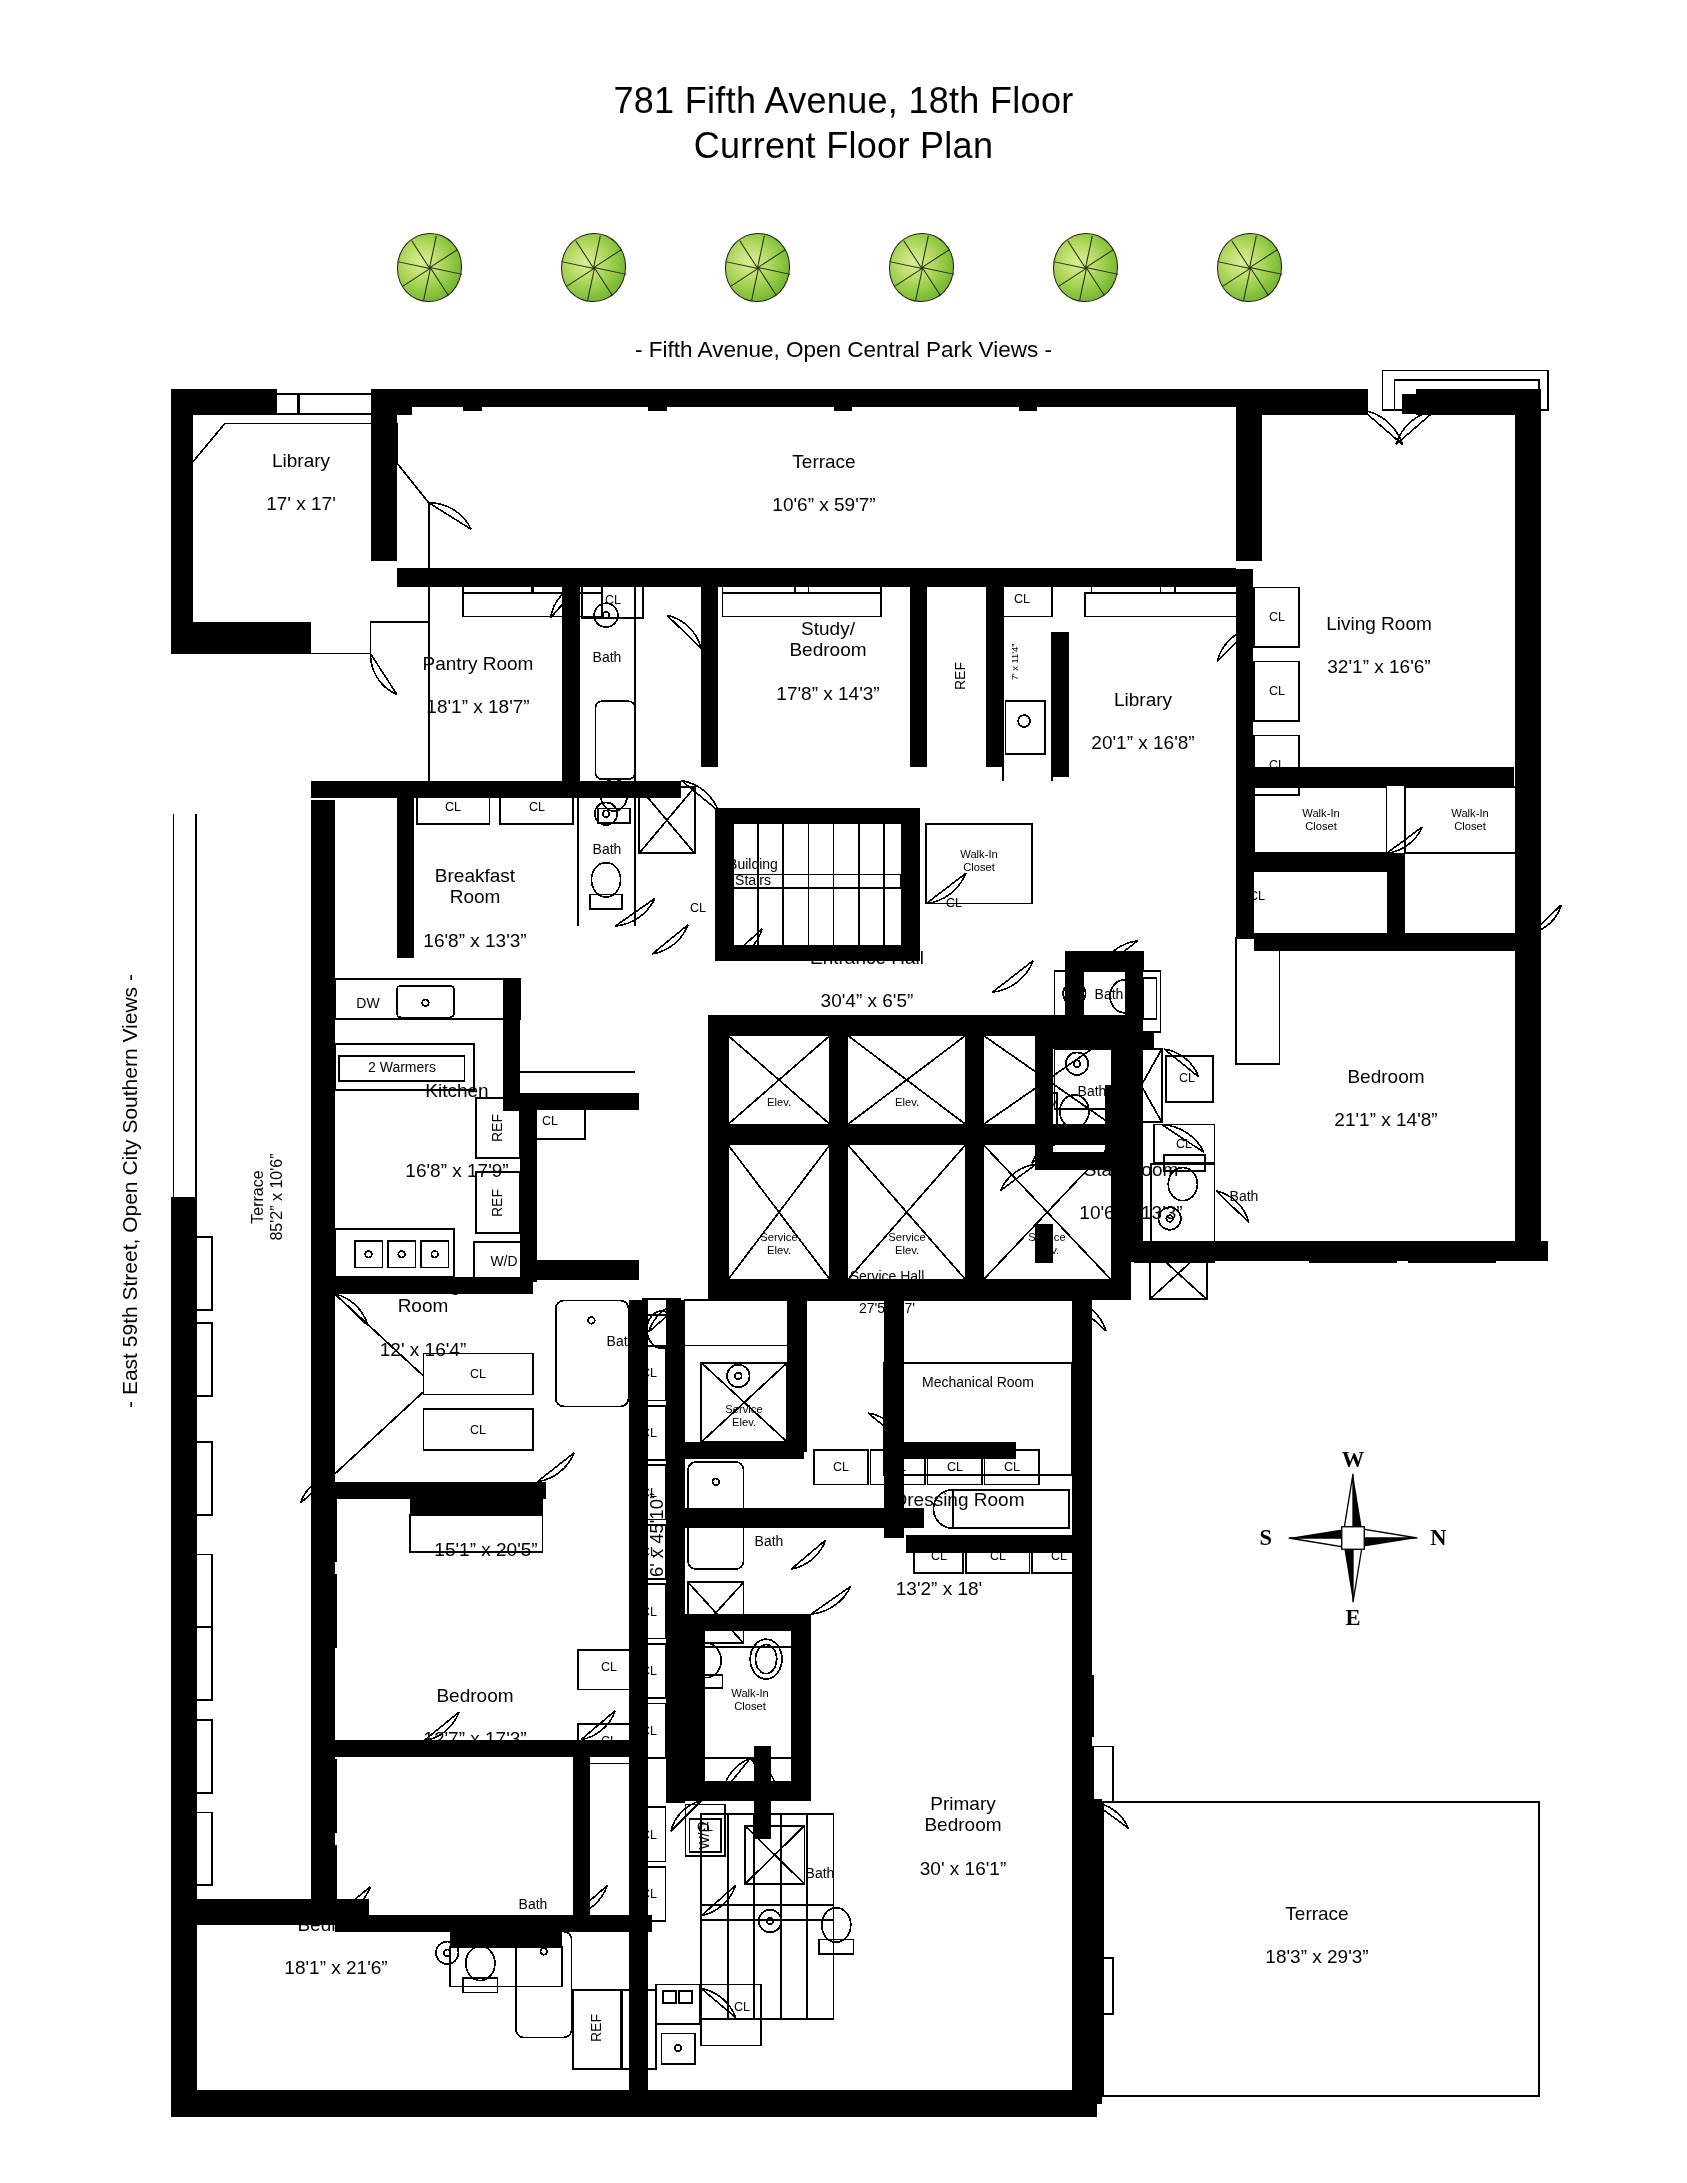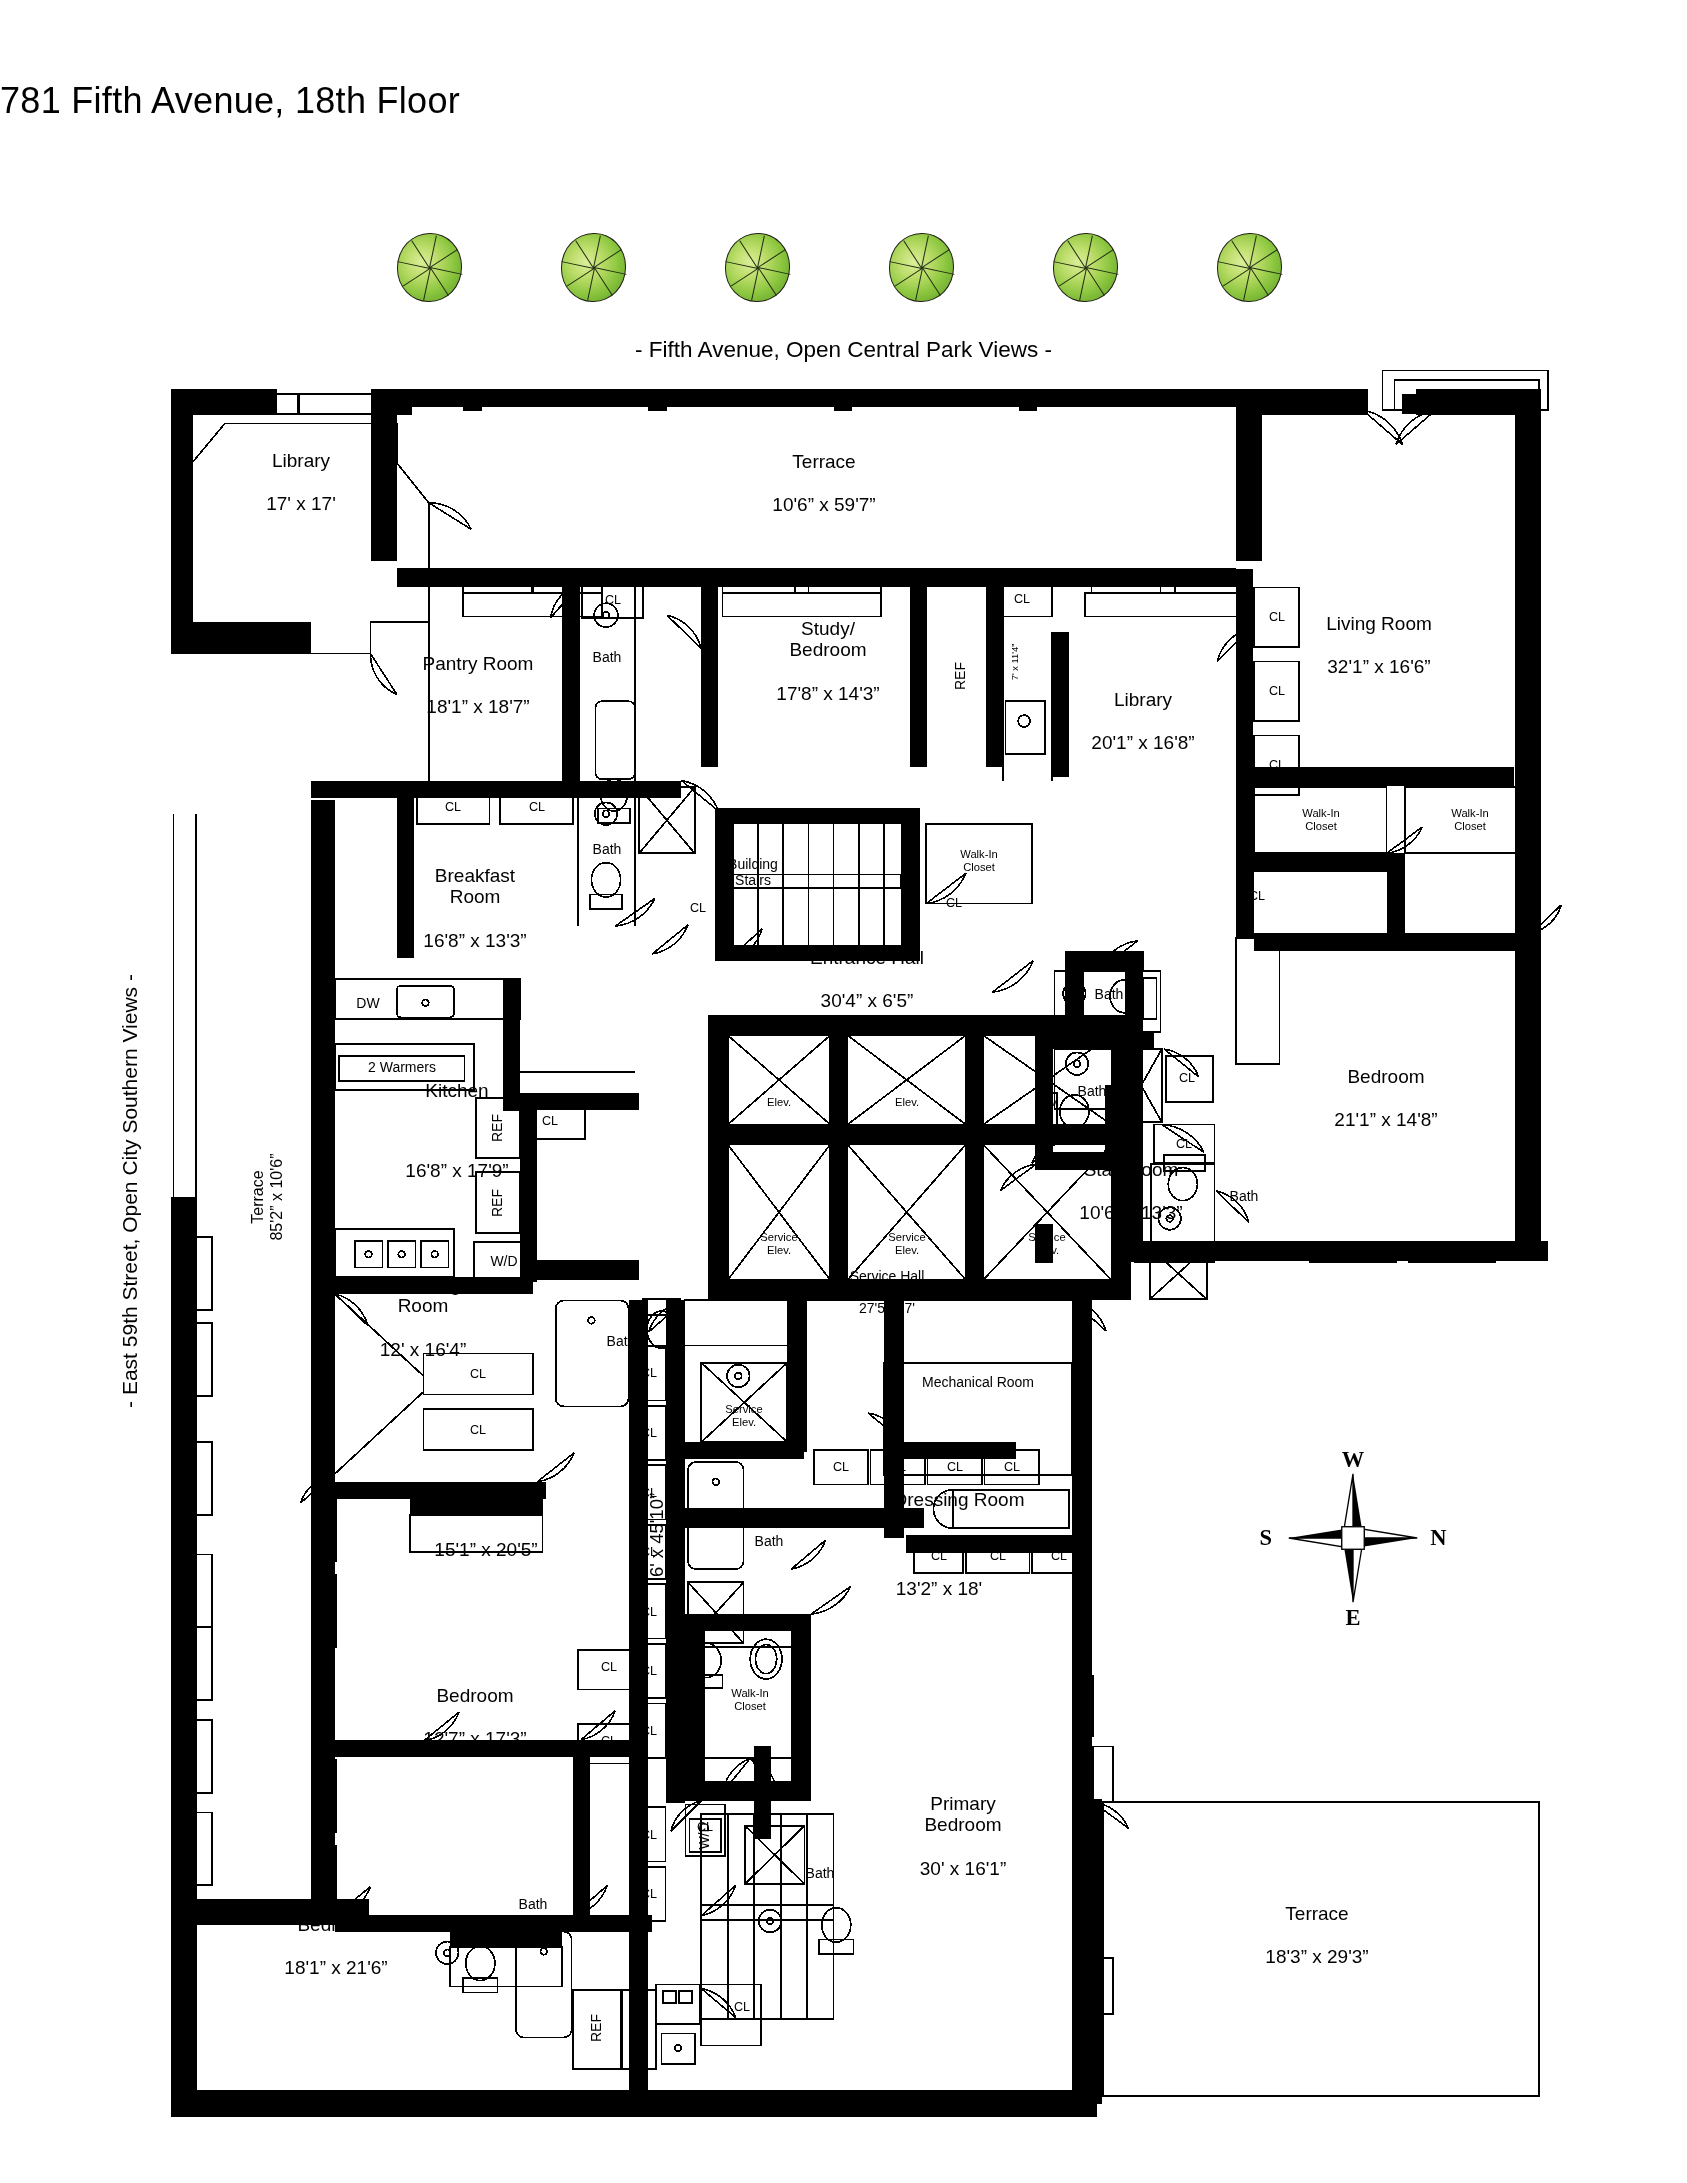--- a/index.html
+++ b/index.html
@@ -4,21 +4,21 @@
 <title>781 Fifth Avenue, 18th Floor — Current Floor Plan</title>
 <style>
   html,body{margin:0;padding:0;background:#ffffff;}
   body{
     width:1687px;height:2183px;position:relative;overflow:hidden;
     font-family:"Liberation Sans", sans-serif;color:#000;
   }
   .page{position:absolute;inset:0;}
 
   
-  #title-block{position:absolute;top:78px;left:0;width:1687px;text-align:left;}
+  #title-block{position:absolute;top:78px;left:0;width:1687px;text-align:center;}
   #title-block .tline{font-size:36px;line-height:45px;font-weight:400;letter-spacing:0.3px;}
 
   
   #tree-row{position:absolute;top:233px;left:397px;width:873px;height:73px;}
   .tree{position:absolute;width:65px;height:69px;}
   .tree .canopy{
     position:absolute;inset:0;border-radius:50% 48% 50% 48%;
     background:radial-gradient(ellipse at 38% 42%, #dcee9a 0%, #bcdd6a 28%, #8cc63f 58%, #6aa82e 85%);
     border:1.3px solid #1e1e14;
   }
@@ -54,20 +54,21 @@
   #c-s{left:2.6px;top:50%;transform:translateY(-50%);}
   #c-n{right:2.6px;top:50%;transform:translateY(-50%);}
 </style>
 </head>
 <body>
 
 <div class="page">
 
   <div id="title-block">
     <div class="tline">781 Fifth Avenue, 18th Floor</div>
+    <div class="tline">Current Floor Plan</div>
   </div>
 
   <div id="tree-row">
       <div class="tree" style="left: 0px;">
         <div class="canopy"></div>
         <div class="vein" style="transform: rotate(12deg);"></div>
         <div class="vein" style="transform: rotate(57deg);"></div>
         <div class="vein" style="transform: rotate(102deg);"></div>
         <div class="vein" style="transform: rotate(147deg);"></div>
         <div class="vein" style="transform: rotate(192deg);"></div>

